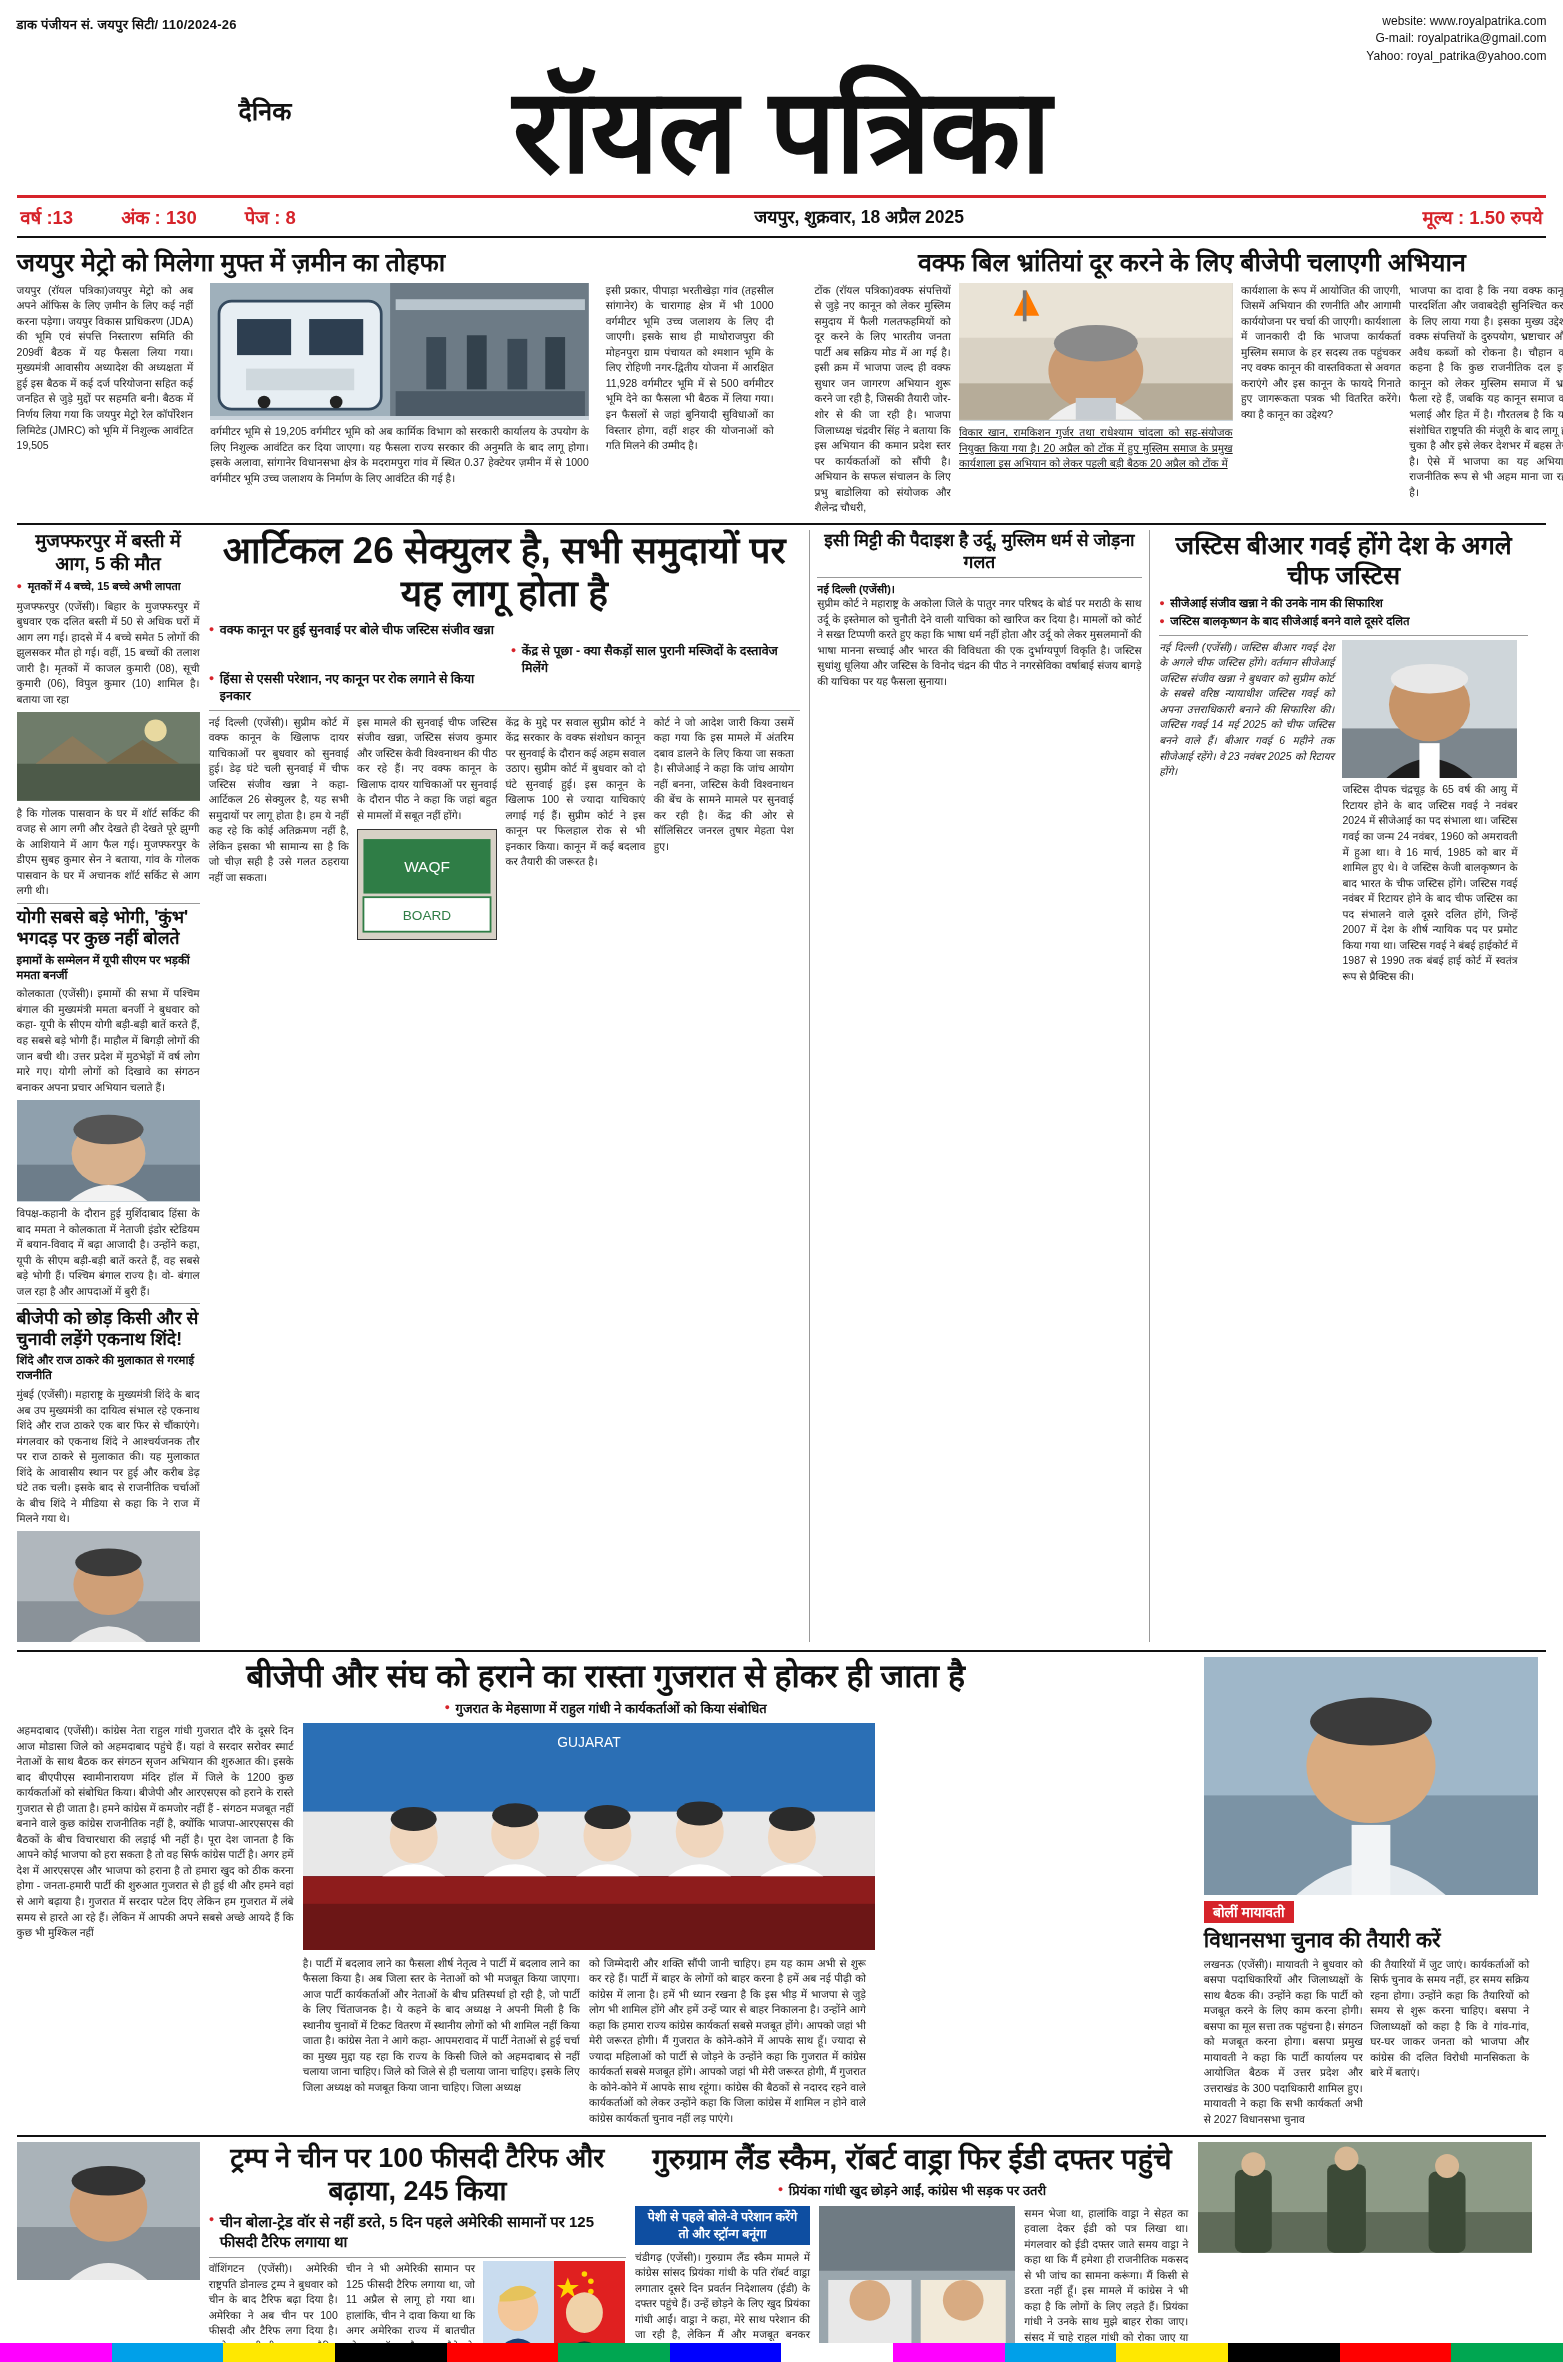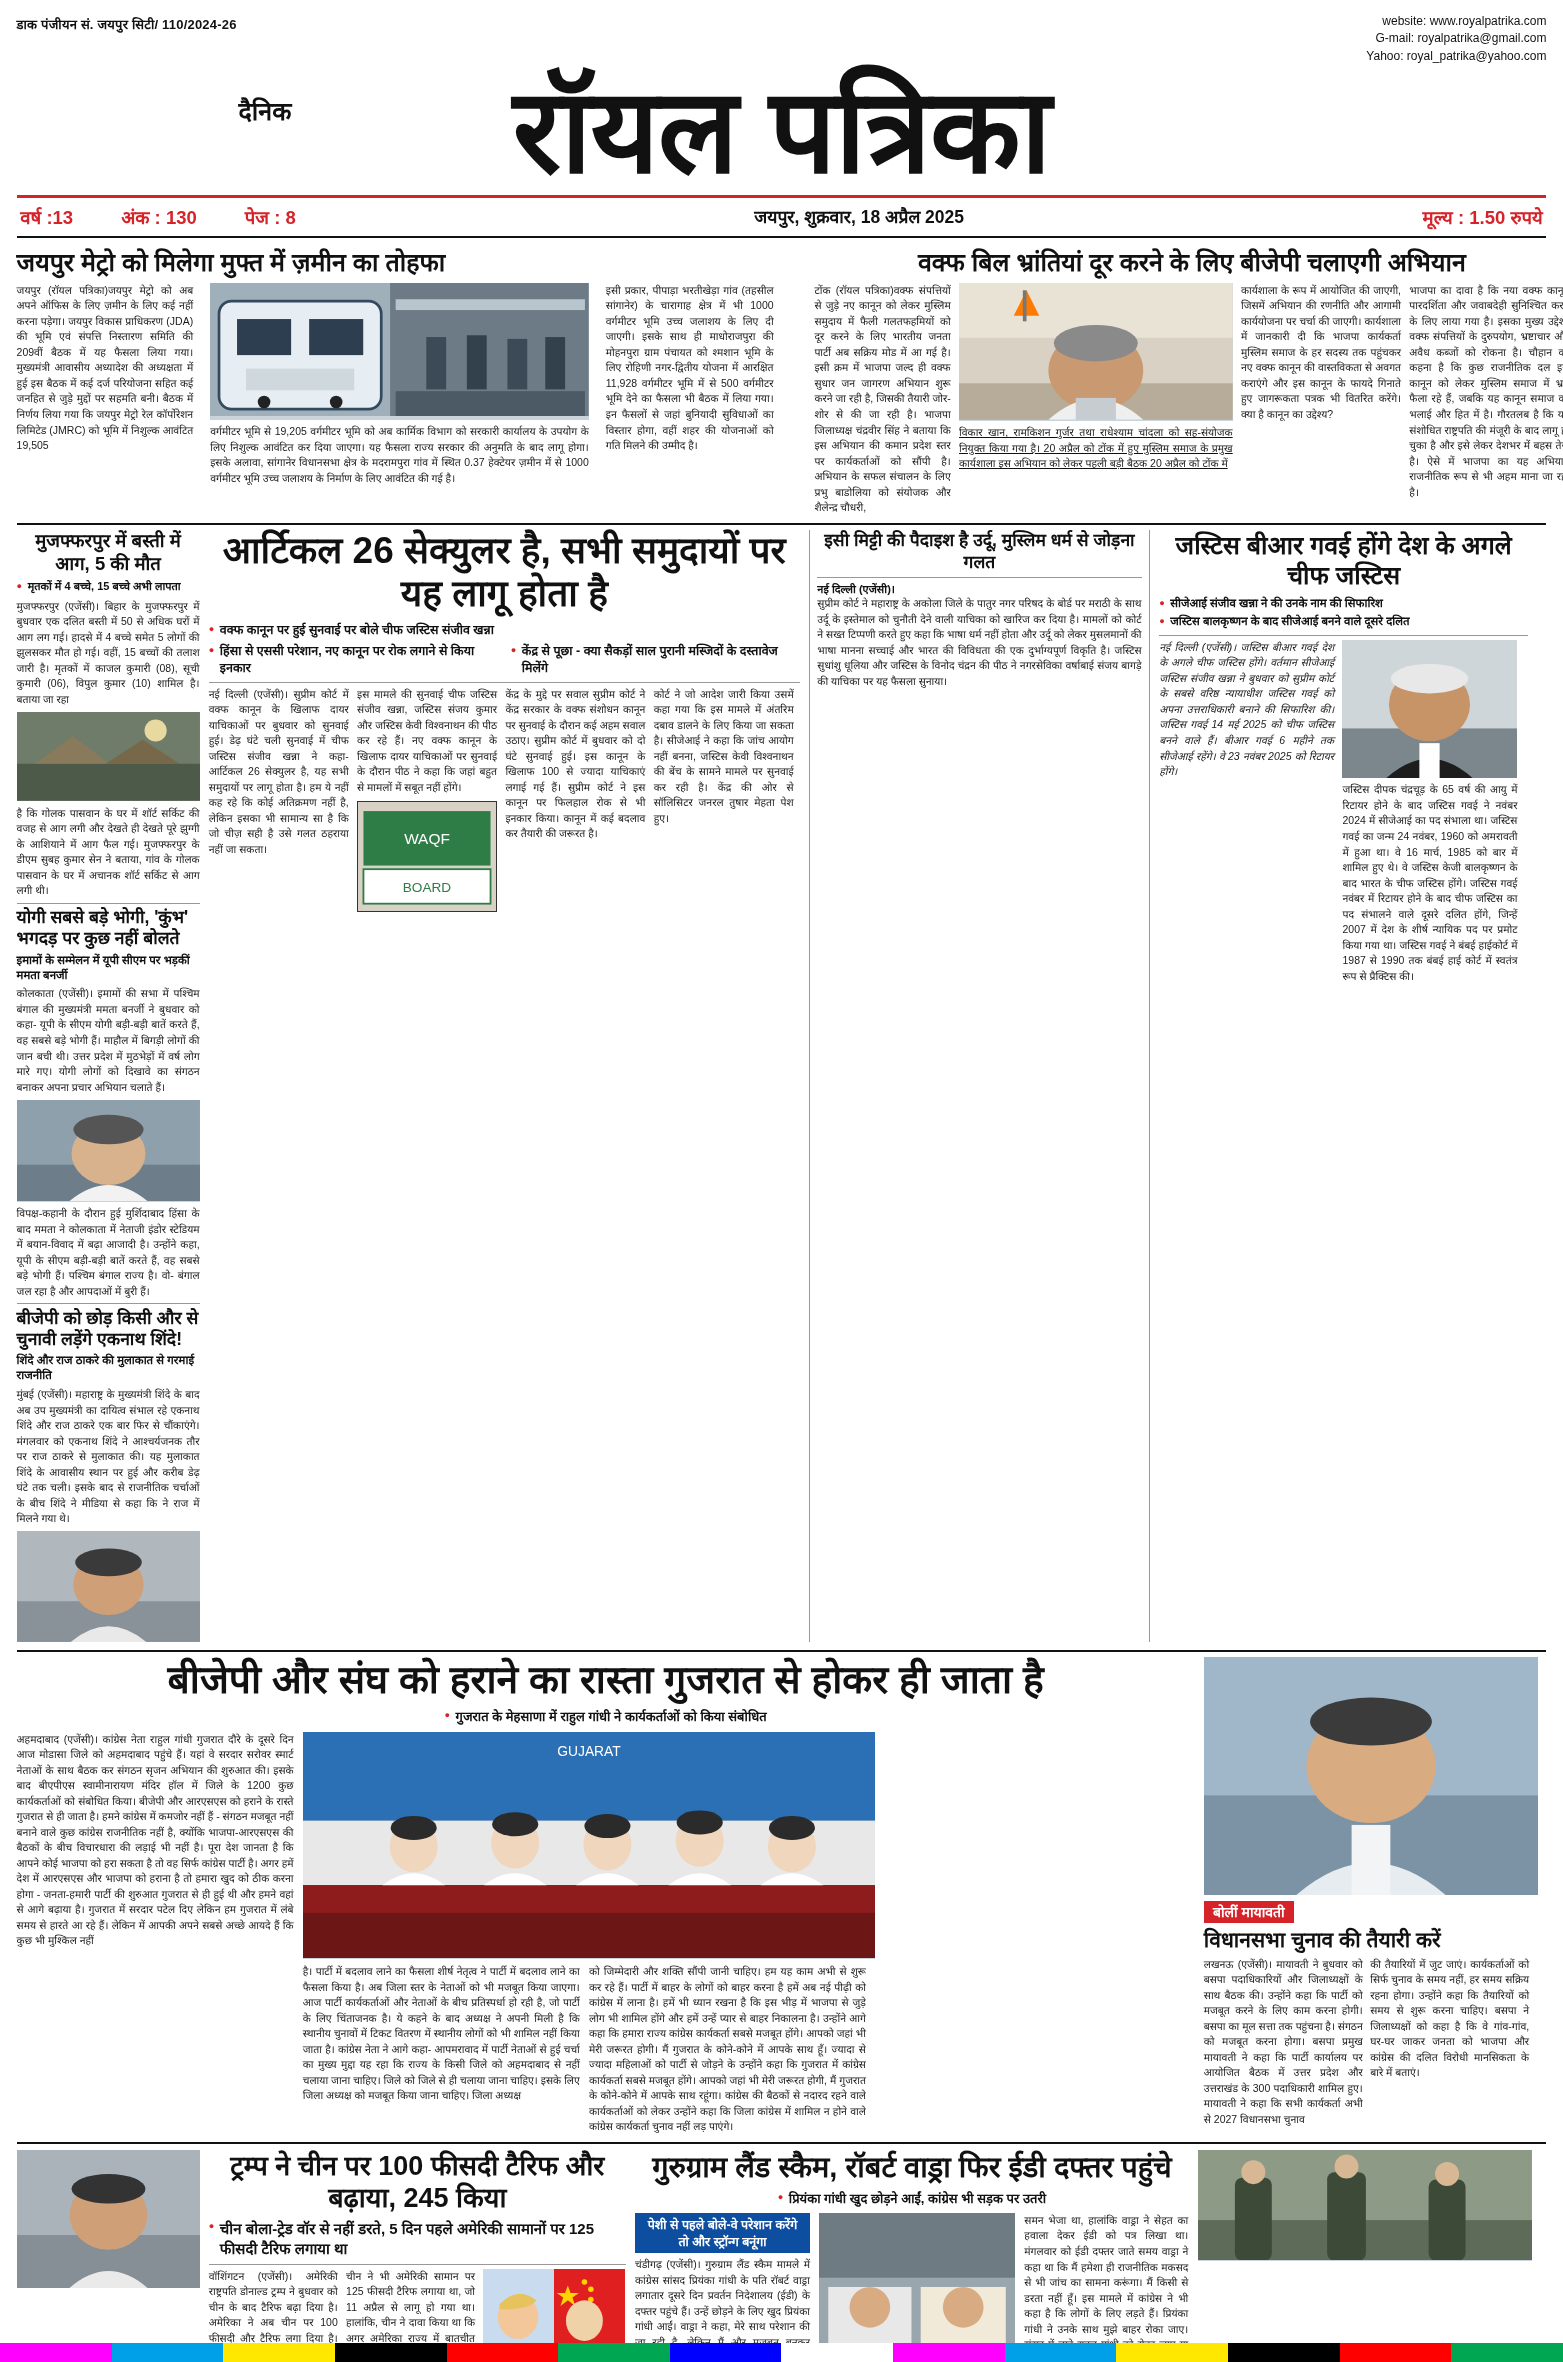--- a/index.html
+++ b/index.html
@@ -67,21 +67,21 @@
   .col-a { width:183px; }
   .col-b { width:591px; }
   .col-c { width:341px; }
   .col-d { width:369px; }
 
   .article26 { font-size:37px; font-weight:bold; line-height:1.14; text-align:center; }
 
   .waqf-box { border:0.9px solid #333; }
 
   
-  .guj-head { font-size:39px; font-weight:bold; text-align:center; line-height:1.2; }
+  .guj-head { font-size:32px; font-weight:bold; text-align:center; line-height:1.2; }
 
   .bottom-wrap { display:flex; gap:9.2px; margin-top:5.5px; }
 
   
   .colorbar { position:absolute; left:0; bottom:0; width:1563px; height:20px; display:flex; }
   .colorbar div { height:20px; }
 
   .mayawati-badge {
     background:#d6232a; color:#fff; font-size:14px; font-weight:bold;
     display:inline-block; padding:1.8px 9.2px;
@@ -248,21 +248,21 @@
           </svg>
         </div>
       </div>
     </div>
 
     <div class="col-b">
       <div class="article26">आर्टिकल 26 सेक्युलर है, सभी समुदायों पर यह लागू होता है</div>
       <div style="margin:7.4px 0 5.5px 0;">
         <div class="bullet">वक्फ कानून पर हुई सुनवाई पर बोले चीफ जस्टिस संजीव खन्ना</div>
         <div style="display:flex; gap:13px; margin-top:3.7px;">
-          <div class="bullet" style="flex:1;">हिंसा से एससी परेशान, नए कानून पर रोक लगाने से किया इनकार</div>
+          <div class="bullet" style="flex:1;margin-top:28px;">हिंसा से एससी परेशान, नए कानून पर रोक लगाने से किया इनकार</div>
           <div class="bullet" style="flex:1;">केंद्र से पूछा - क्या सैकड़ों साल पुरानी मस्जिदों के दस्तावेज मिलेंगे</div>
         </div>
       </div>
       <div class="hr-thin"></div>
       <div style="display:flex; gap:8.3px;">
         <div style="width:140px;">
           <div class="body-text">नई दिल्ली (एजेंसी)। सुप्रीम कोर्ट में वक्फ कानून के खिलाफ दायर याचिकाओं पर बुधवार को सुनवाई हुई। डेढ़ घंटे चली सुनवाई में चीफ जस्टिस संजीव खन्ना ने कहा- आर्टिकल 26 सेक्युलर है, यह सभी समुदायों पर लागू होता है। हम ये नहीं कह रहे कि कोई अतिक्रमण नहीं है, लेकिन इसका भी सामान्य सा है कि जो चीज़ सही है उसे गलत ठहराया नहीं जा सकता।</div>
         </div>
         <div style="width:140px;">
           <div class="body-text">इस मामले की सुनवाई चीफ जस्टिस संजीव खन्ना, जस्टिस संजय कुमार और जस्टिस केवी विश्वनाथन की पीठ कर रहे हैं। नए वक्फ कानून के खिलाफ दायर याचिकाओं पर सुनवाई के दौरान पीठ ने कहा कि जहां बहुत से मामलों में सबूत नहीं होंगे।</div>

